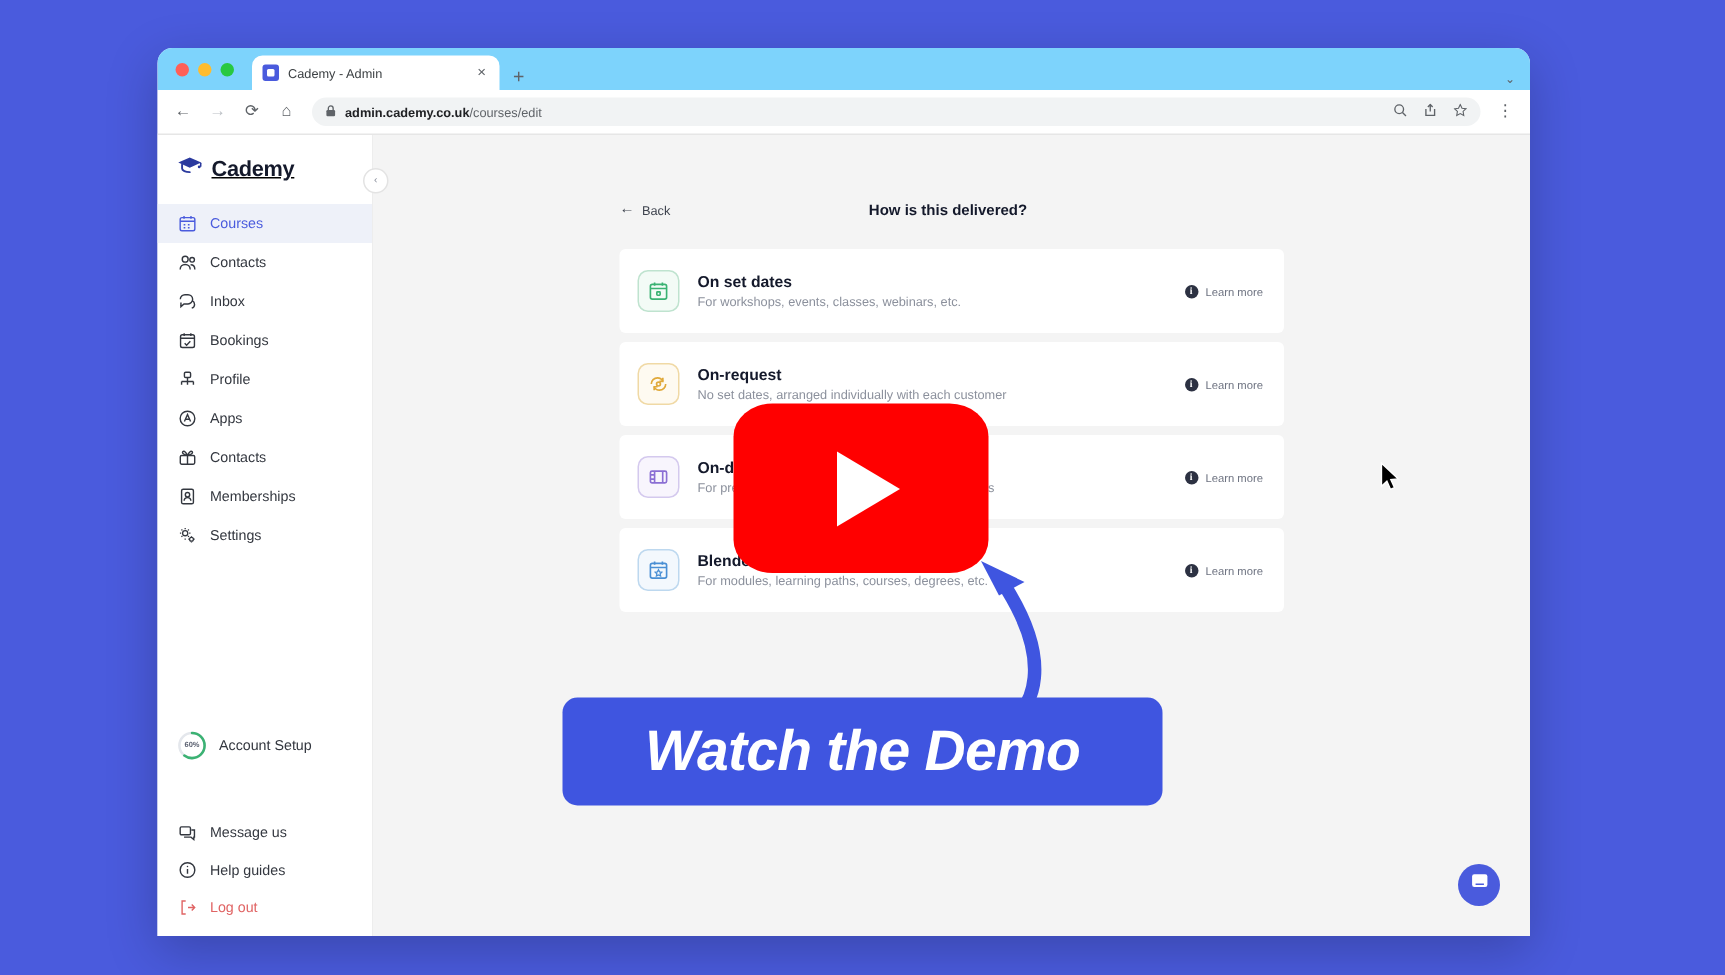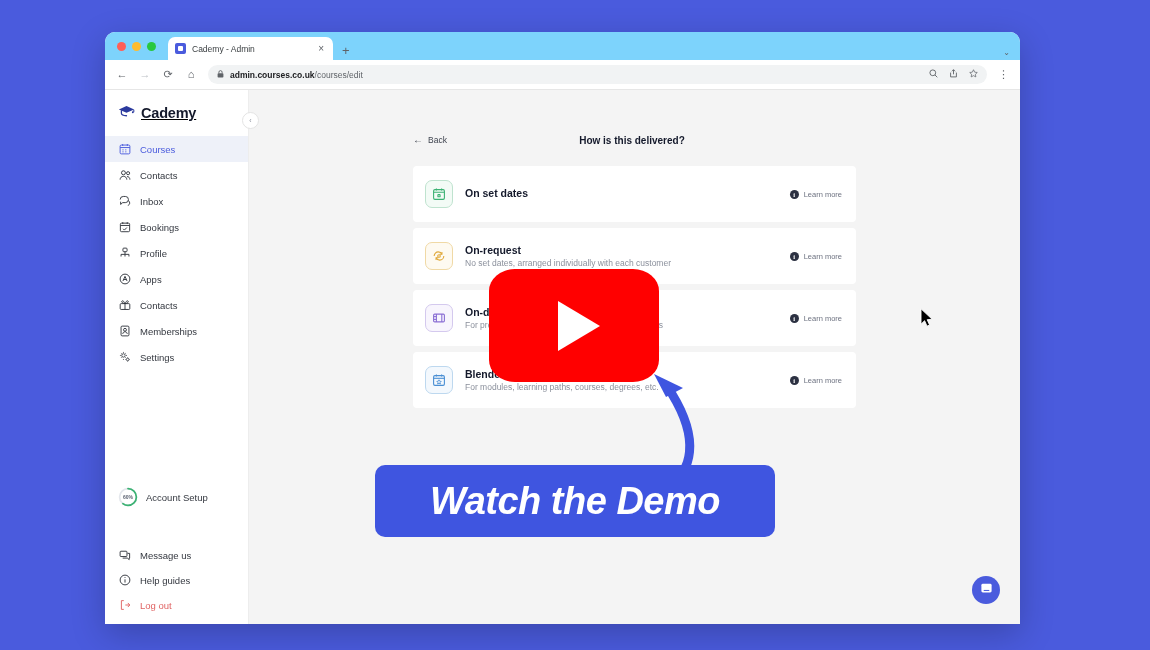--- a/index.html
+++ b/index.html
@@ -262,21 +262,21 @@
     <span class="nav-btn disabled">→</span>
     <span class="nav-btn">⟳</span>
     <span class="nav-btn">⌂</span>
     <div class="url-bar">
       <span class="lock-ico">
         <svg width="7" height="8" viewBox="0 0 7 8">
             <rect x="0.6" y="3.3" width="5.8" height="4.2" rx="0.8" fill="#5f6368"></rect>
             <path d="M1.9 3.3V2.2a1.6 1.6 0 0 1 3.2 0v1.1" stroke="#5f6368" stroke-width="0.9" fill="none"></path>
           </svg>
       </span>
-      <span class="url-text"><b>admin.courses.co.uk</b><span>/courses/edit</span></span>
+      <span class="url-text"><b>admin.cademy.co.uk</b><span>/courses/edit</span></span>
       <span class="url-right">
         <span>
           <svg width="9" height="9" viewBox="0 0 9 9">
               <circle cx="3.8" cy="3.8" r="2.9" stroke="#5f6368" stroke-width="0.9" fill="none"></circle>
               <line x1="6" y1="6" x2="8.3" y2="8.3" stroke="#5f6368" stroke-width="0.9"></line>
             </svg>
         </span>
         <span>
           <svg width="9" height="9" viewBox="0 0 9 9">
               <path d="M1.6 3.6v4.3h5.8V3.6" stroke="#5f6368" stroke-width="0.9" fill="none"></path>
@@ -488,20 +488,21 @@
             <svg width="14" height="14" viewBox="0 0 14 14" fill="none" stroke="#3bb273" stroke-width="1.1">
               <rect x="1.6" y="2.6" width="10.8" height="9.8" rx="1.3"></rect>
                 <line x1="1.6" y1="5.3" x2="12.4" y2="5.3"></line>
               <line x1="4.4" y1="1.4" x2="4.4" y2="3.5"></line>
                 <line x1="9.6" y1="1.4" x2="9.6" y2="3.5"></line>
               <rect x="5.9" y="7.6" width="2.2" height="2.2" rx="0.4"></rect>
             </svg>
           </span>
           <div class="opt-text">
             <div class="opt-title">On set dates</div>
+            <div class="opt-desc">For workshops, events, classes, webinars, etc.</div>
           </div>
           <div class="learn-more">
             <span class="info-ico">i</span>
             <span class="learn-more-label">Learn more</span>
           </div>
         </div>
 
         <div class="option-card">
           <span class="opt-ico" style="border-color:#f0d9a5;background:#fefaf1;">
             <svg width="14" height="14" viewBox="0 0 14 14" fill="none" stroke="#e0a93b" stroke-width="1.1">

